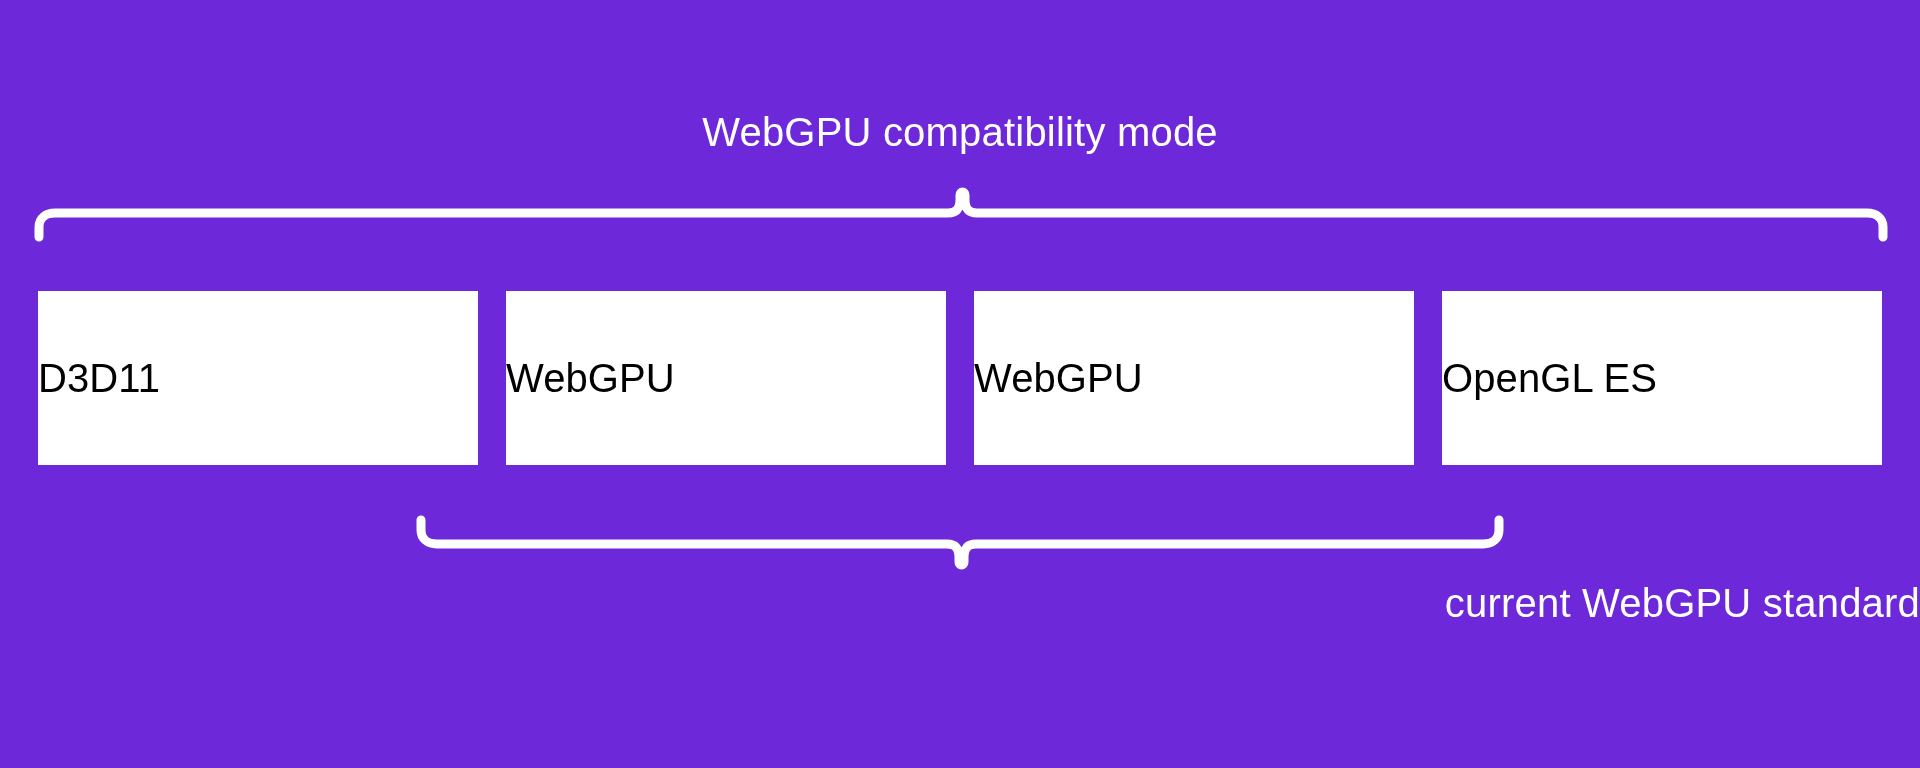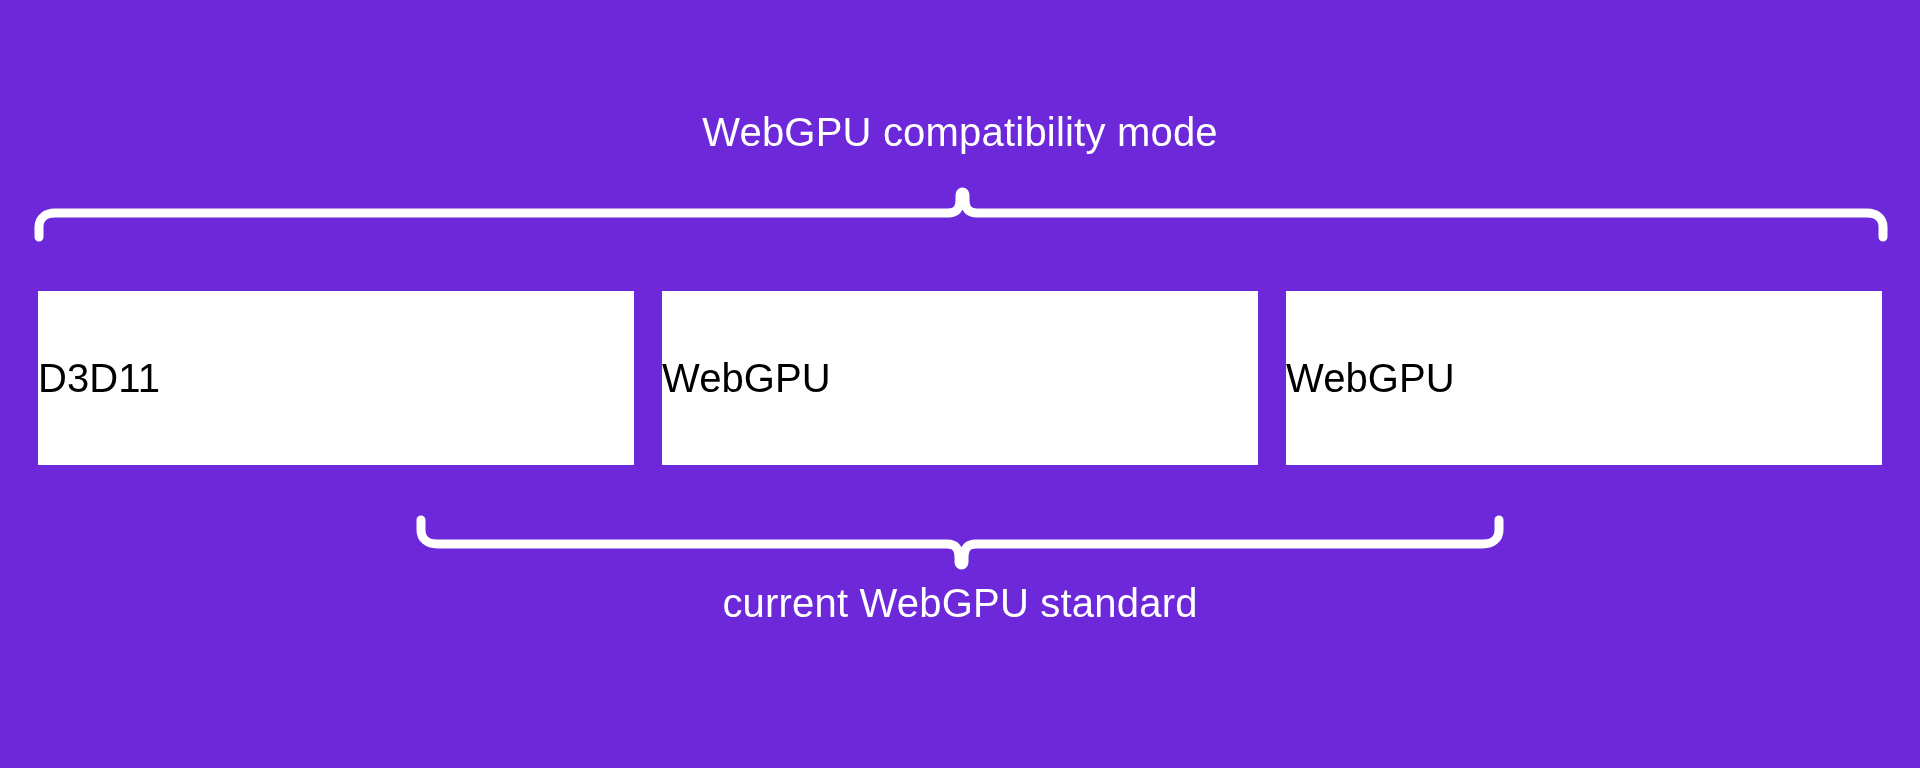--- a/index.html
+++ b/index.html
@@ -35,21 +35,21 @@
     line-height: 1;
     white-space: nowrap;
   }
 
   
   .bottom-label {
     position: absolute;
     left: 0;
     top: 583px;
     width: 1920px;
-    text-align: center;
+    text-align: right;
     color: #ffffff;
     font-size: 40px;
     font-weight: 400;
     letter-spacing: 0.2px;
     line-height: 1;
     white-space: nowrap;
   }
 
   
   .brace-svg {
@@ -115,20 +115,23 @@
   <div class="box-row">
     <div class="api-box">
       <span>D3D11</span>
     </div>
     <div class="api-box">
       <span>WebGPU</span>
     </div>
     <div class="api-box">
       <span>WebGPU</span>
     </div>
+    <div class="api-box">
+      <span>OpenGL ES</span>
+    </div>
   </div>
 
   <svg class="brace-svg" id="brace-bottom" width="1096" height="70" viewBox="0 0 1096 70" aria-hidden="true">
     <path d="M 9 10
              L 9 20
              C 9 29 16 34 25 34
              L 535 34
              C 544 34 547 39 547 48
              L 547 52
              C 547 56 552 56 552 52

